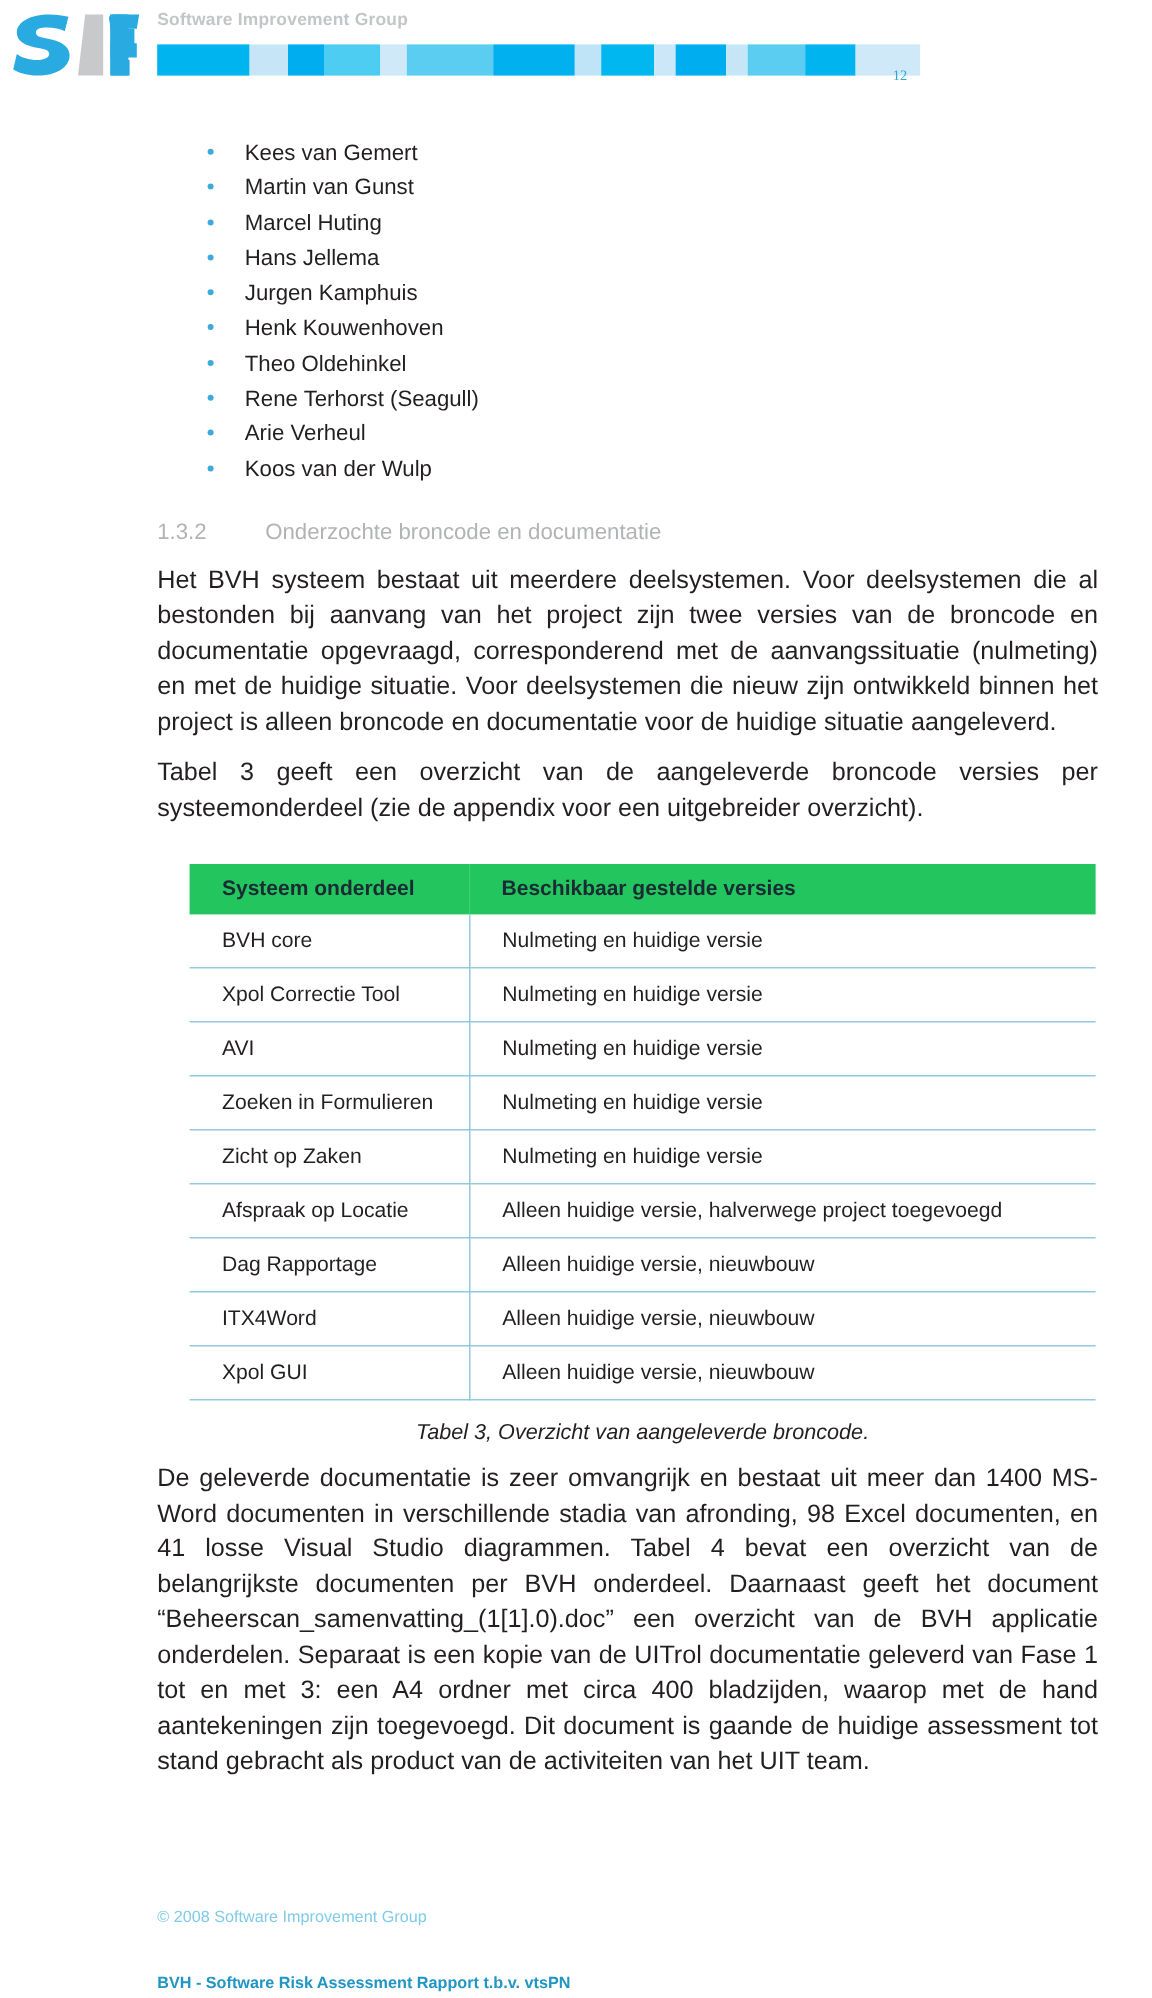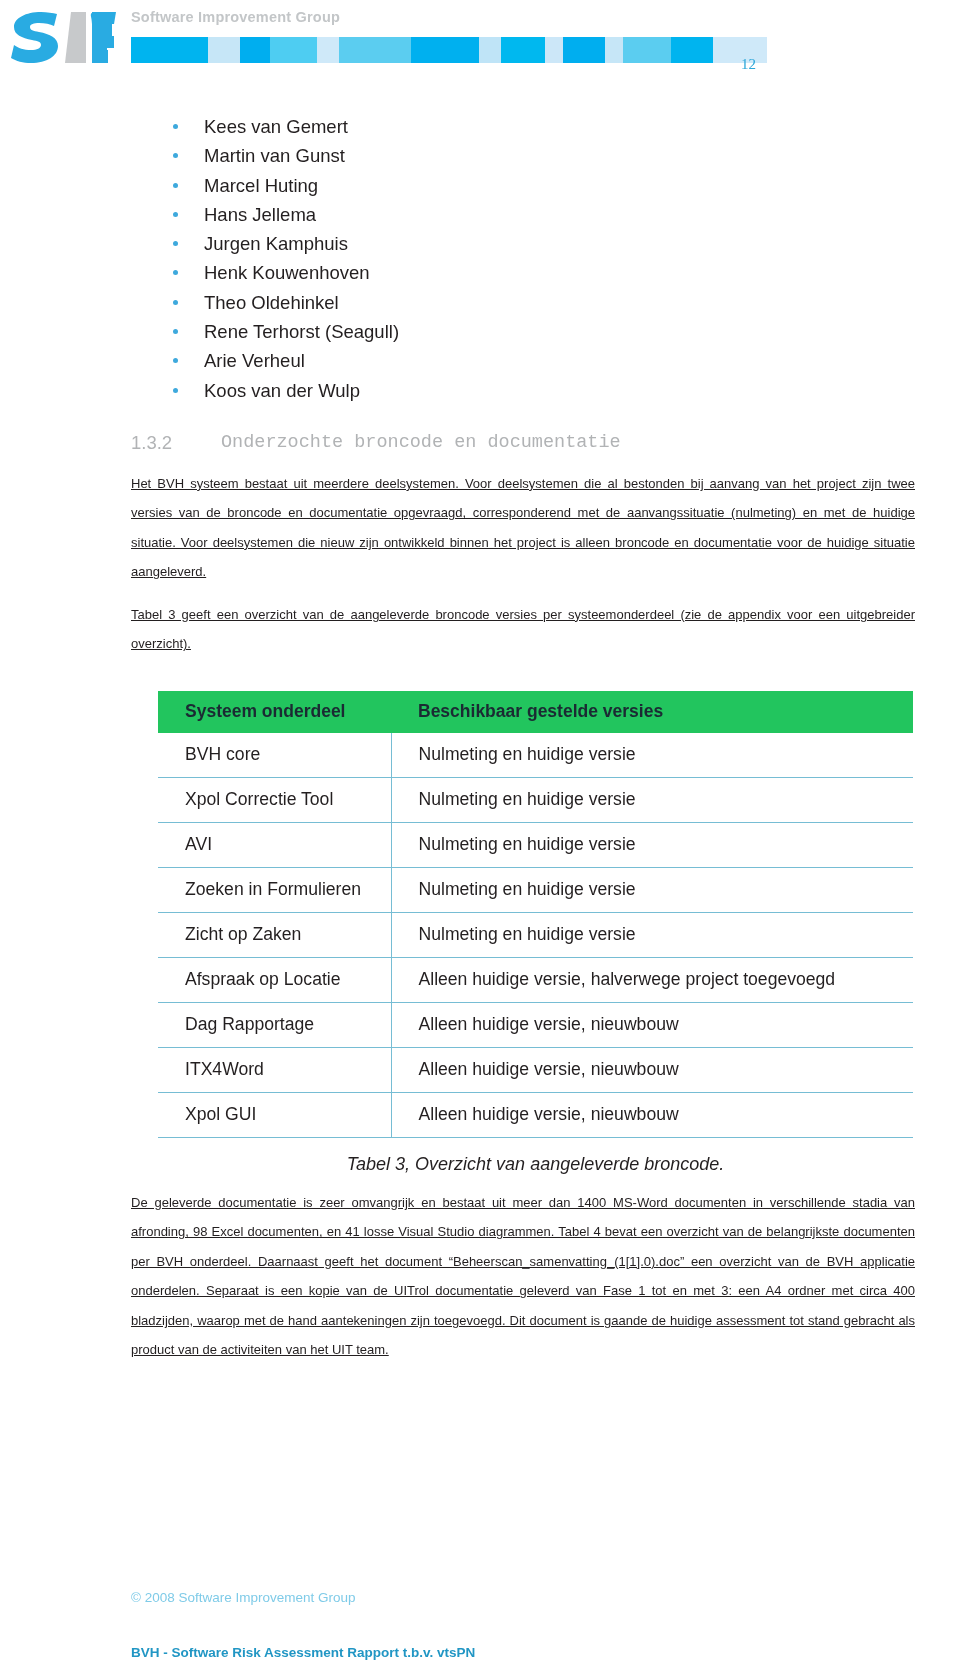--- a/index.html
+++ b/index.html
@@ -48,21 +48,21 @@
     width: 692px;
     height: 26px;
     display: flex;
   }
   #colorbar .blk { height: 26px; }
 
   #page-number {
     position: absolute;
     right: 28px;
     top: 56px;
-    font-size: 15px;
+    font-size: 12px;
     color: #2ba6d9;
     font-family: "Liberation Serif", serif;
   }
 
   
   #content {
     position: absolute;
     left: 131px;
     top: 112px;
     width: 784px;
@@ -94,29 +94,28 @@
 
   
   #section-heading {
     margin-top: 25px;
     display: flex;
     color: #b1b3b5;
     font-size: 18.5px;
     line-height: 26px;
   }
   #section-heading .num { width: 90px; flex: 0 0 90px; }
-  #section-heading .ttl { flex: 1; font-family: Liberation Mono, monospace; }
+  #section-heading .ttl { flex: 1; }
 
   p.body {
     margin: 13px 0 0 0;
-    font-size: 13px;
+    font-size: 21px;
     line-height: 29.5px;
     text-align: justify;
     color: #231f20;
-    text-decoration: underline;
   }
   p.body.tight { }
 
   
   #table-wrap {
     margin-top: 32px;
     margin-left: 27px;
     width: 755px;
   }
   table.sig-table {

